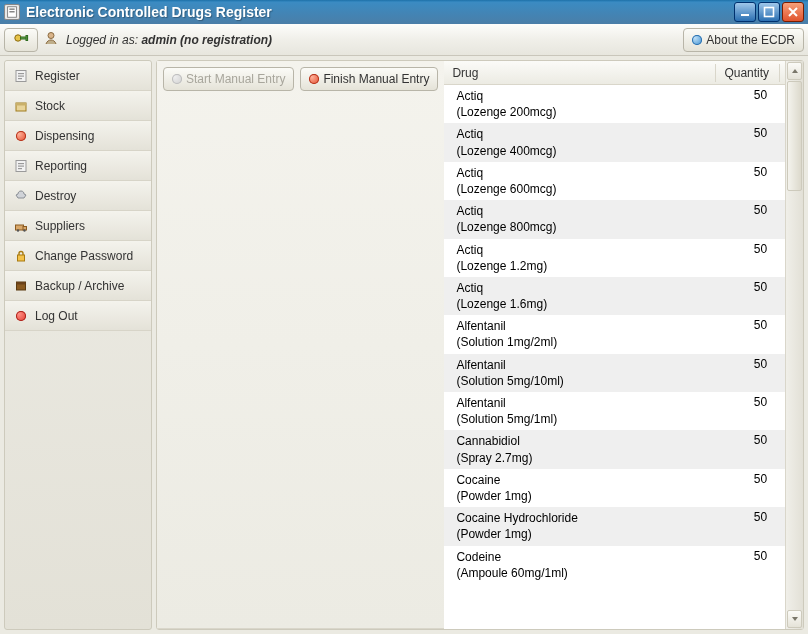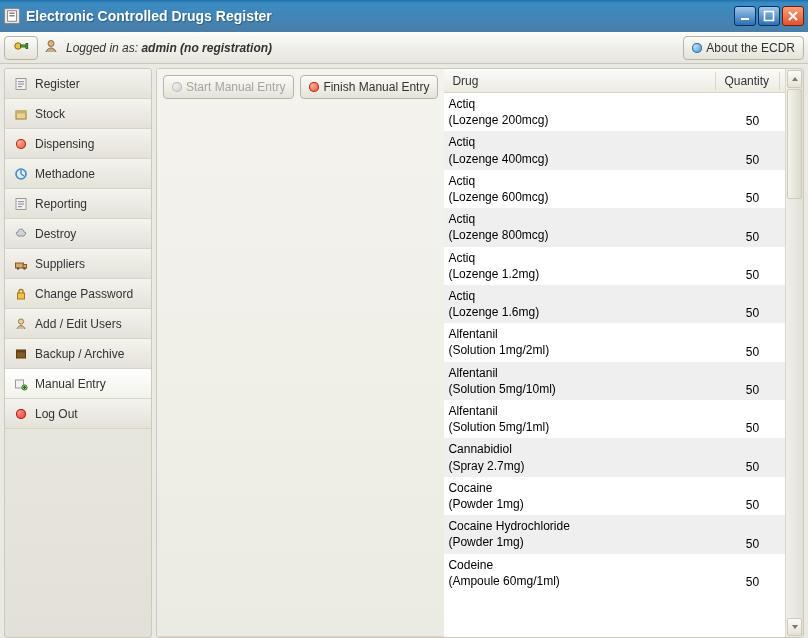--- a/index.html
+++ b/index.html
@@ -1,21 +1,21 @@
 <!DOCTYPE html>
 <html><head>
 <meta charset="utf-8">
 <style>
   * { box-sizing: border-box; }
   html, body { margin:0; padding:0; font-family: Verdana, Arial, sans-serif; font-size:12px; }
   body { background:#fff; width:808px; height:638px; overflow:hidden; }
 
   
   .titlebar {
-    height:32px; display:flex; align-items:center;
+    height:24px; display:flex; align-items:center;
     background: linear-gradient(to bottom,#1c6ea4 0%,#2a7fb8 4%,#3b8bc2 10%,#4a7ea8 100%);
     color:#fff; padding:0 4px;
   }
   .titlebar .app-icon {
     width:16px; height:16px; background:#e8e8e8; border:1px solid #888; border-radius:2px; margin-right:6px;
     display:inline-flex; align-items:center; justify-content:center;
   }
   .titlebar .title { font-weight:bold; font-size:14px; flex:1; text-shadow:1px 1px 1px rgba(0,0,0,.3);}
   .win-btns { display:flex; gap:2px; }
   .win-btn {
@@ -83,21 +83,21 @@
   .thead {
     display:flex; position:sticky; top:0; z-index:2;
     background:linear-gradient(to bottom,#fbfbf8,#ecebe3);
     border-bottom:1px solid #d9d6ca;
     height:24px; align-items:center;
   }
   .thead .col { padding:2px 8px; color:#333; border-right:1px solid #d9d6ca;}
   .col-drug { flex:0 0 272px; }
   .col-qty { flex:0 0 64px; text-align:left;}
   .col-spacer { flex:1; }
-  .row { display:flex; align-items:flex-end; padding:3px 4px; min-height:36px; }
+  .row { display:flex; align-items:flex-start; padding:3px 12px; min-height:36px; }
   .row.odd { background:#fff; }
   .row.even { background:#efefef; }
   .row .drug { flex:0 0 272px; line-height:1.35; }
   .row .drug .line2 { display:block; }
   .row .qty { flex:0 0 64px; text-align:center; }
   .row .restcell { flex:1; }
 
   
   .sb-vert {
     width:18px; background:linear-gradient(to right,#f0efe9,#e2e0d6);
@@ -201,29 +201,20 @@
       </div>
       <div class="nav-item">
         <span class="ico">
           <span class="dot" style="background:radial-gradient(circle at 30% 30%,#ffb199,#e24a2c);box-shadow:inset 0 0 0 1px #b2311a;"></span>
         </span>
         <span>Dispensing</span>
       </div>
       <div class="nav-item">
         <span class="ico">
           <svg width="14" height="14" viewBox="0 0 14 14">
-            <circle cx="7" cy="7" r="5" fill="none" stroke="#3a8dd0" stroke-width="1.6"></circle>
-            <path d="M7 7 L7 3 M7 7 L10 9" stroke="#3a8dd0" stroke-width="1.4"></path>
-          </svg>
-        </span>
-        <span>Methadone</span>
-      </div>
-      <div class="nav-item">
-        <span class="ico">
-          <svg width="14" height="14" viewBox="0 0 14 14">
             <rect x="2" y="1.5" width="10" height="11" fill="#f2f2f2" stroke="#9a9a9a"></rect>
             <rect x="4" y="4" width="6" height="1.2" fill="#9a9a9a"></rect>
             <rect x="4" y="6.5" width="6" height="1.2" fill="#9a9a9a"></rect>
             <rect x="4" y="9" width="4" height="1.2" fill="#9a9a9a"></rect>
           </svg>
         </span>
         <span>Reporting</span>
       </div>
       <div class="nav-item">
         <span class="ico">
@@ -249,44 +240,25 @@
           <svg width="14" height="14" viewBox="0 0 14 14">
             <rect x="3.5" y="6" width="7" height="6" fill="#f4c24a" stroke="#a87a10"></rect>
             <path d="M5 6V4.5a2 2 0 0 1 4 0V6" fill="none" stroke="#a87a10" stroke-width="1.4"></path>
           </svg>
         </span>
         <span>Change Password</span>
       </div>
       <div class="nav-item">
         <span class="ico">
           <svg width="14" height="14" viewBox="0 0 14 14">
-            <circle cx="7" cy="4.5" r="2.6" fill="#e8c9a8" stroke="#a07a4a"></circle>
-            <path d="M3 12c.8-2.4 2.4-3.4 4-3.4s3.2 1 4 3.4" fill="#cdbfa0" stroke="#8a7a50"></path>
-          </svg>
-        </span>
-        <span>Add / Edit Users</span>
-      </div>
-      <div class="nav-item">
-        <span class="ico">
-          <svg width="14" height="14" viewBox="0 0 14 14">
             <rect x="2.5" y="3" width="9" height="8" fill="#8a5a20" stroke="#5a3a10"></rect>
             <rect x="2.5" y="3" width="9" height="2.5" fill="#6a421a"></rect>
           </svg>
         </span>
         <span>Backup / Archive</span>
-      </div>
-      <div class="nav-item selected">
-        <span class="ico">
-          <svg width="14" height="14" viewBox="0 0 14 14">
-            <rect x="1.5" y="3" width="8" height="8" fill="#f2f2f2" stroke="#9a9a9a"></rect>
-            <circle cx="10.5" cy="10.5" r="2.6" fill="#8fd17a" stroke="#3e7a2a"></circle>
-            <path d="M10.5 9v3M9 10.5h3" stroke="#2e5a1e" stroke-width="1.2"></path>
-          </svg>
-        </span>
-        <span>Manual Entry</span>
       </div>
       <div class="nav-item">
         <span class="ico">
           <span class="dot" style="background:radial-gradient(circle at 30% 30%,#ff8f85,#e23b2e);box-shadow:inset 0 0 0 1px #a8211a;position:relative;"></span>
         </span>
         <span>Log Out</span>
       </div>
     </div>
 
   <div class="main">

